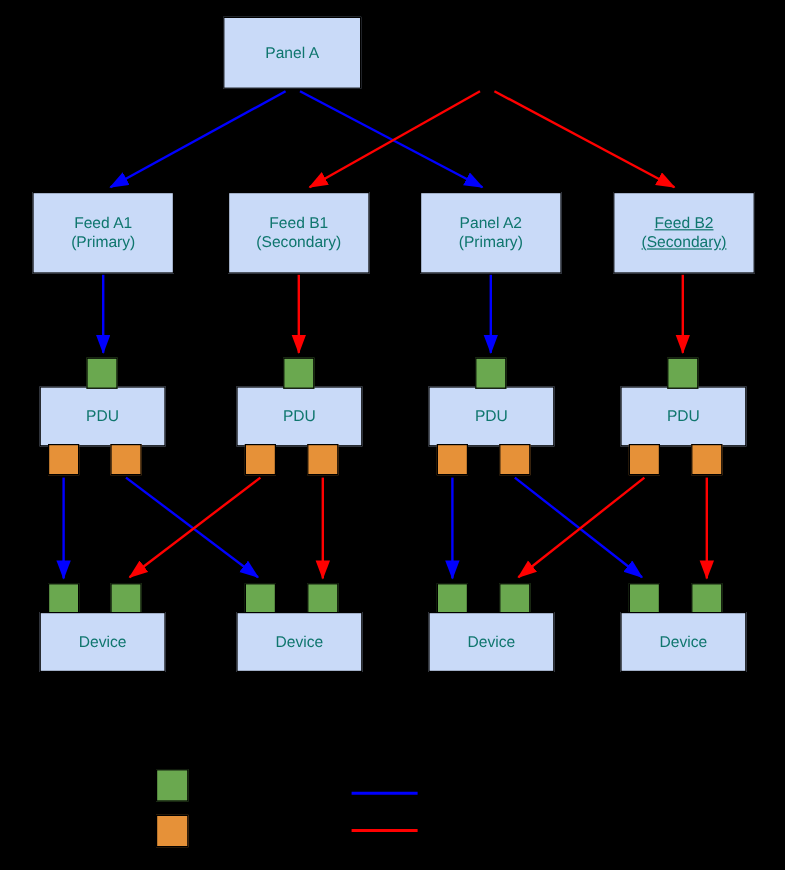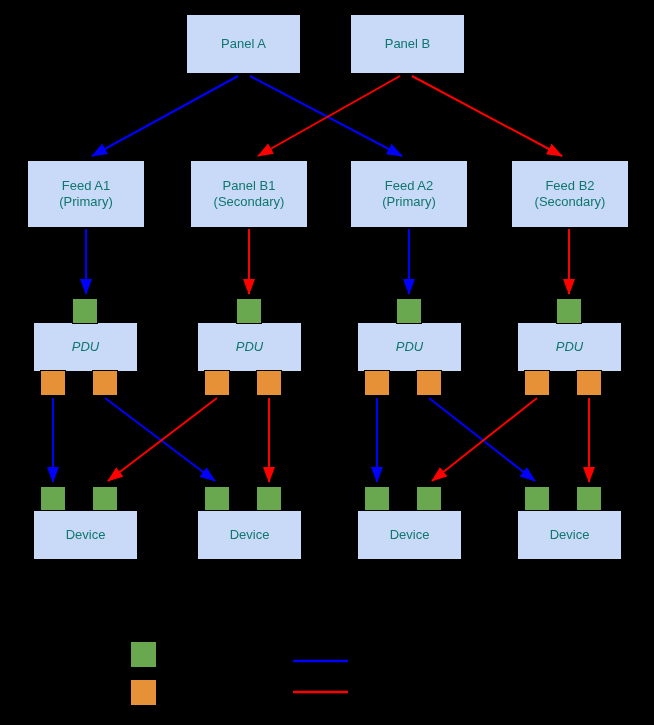--- a/index.html
+++ b/index.html
@@ -15,21 +15,21 @@
     position:absolute;
     background:#c9daf8;
     border:1px solid #000;
     box-sizing:border-box;
     display:flex;align-items:center;justify-content:center;
     text-align:center;
     color:#0f766e;font-size:13px;line-height:1.25;
   }
   .panel{width:115px;height:60px;}
   .feed{width:118px;height:68px;flex-direction:column;}
-  .pdu{width:105px;height:50px;font-style:italic;}
+  .pdu{width:105px;height:50px;}
   .device{width:105px;height:50px;text-align:center;}
   .port{
     position:absolute;
     width:26px;height:26px;
     box-sizing:border-box;
     border:1.5px solid #000;
   }
   .port.in{background:#6aa84f;}
   .port.out{background:#e69138;}
   .legend-swatch{
@@ -76,37 +76,34 @@
     <line x1="537" y1="398" x2="432" y2="481" stroke="#ff0000" stroke-width="2" marker-end="url(#ar)"></line>
     <line x1="589" y1="398" x2="589" y2="482" stroke="#ff0000" stroke-width="2" marker-end="url(#ar)"></line>
 
     <line x1="293" y1="661" x2="348" y2="661" stroke="#0000ff" stroke-width="2.5"></line>
     <line x1="293" y1="692" x2="348" y2="692" stroke="#ff0000" stroke-width="2.5"></line>
   </svg>
 
   <div class="box panel" style="left:186px;top:14px;">
     <span>Panel A</span>
   </div>
-  <div class="box panel" style="left:350px;top:14px;">
-    <span>Panel B</span>
-  </div>
 
   <div class="box feed" style="left:27px;top:160px;">
     <span class="feed-line">Feed A1</span>
     <span class="feed-line">(Primary)</span>
   </div>
   <div class="box feed" style="left:190px;top:160px;">
-    <span class="feed-line">Panel B1</span>
+    <span class="feed-line">Feed B1</span>
     <span class="feed-line">(Secondary)</span>
   </div>
   <div class="box feed" style="left:350px;top:160px;">
-    <span class="feed-line">Feed A2</span>
+    <span class="feed-line">Panel A2</span>
     <span class="feed-line">(Primary)</span>
   </div>
-  <div class="box feed" style="left:511px;top:160px;">
+  <div class="box feed" style="left:511px;top:160px;text-decoration:underline;">
     <span class="feed-line">Feed B2</span>
     <span class="feed-line">(Secondary)</span>
   </div>
 
   <div class="box pdu" style="left:33px;top:322px;">
     <span>PDU</span>
   </div>
   <div class="box pdu" style="left:197px;top:322px;">
     <span>PDU</span>
   </div>

